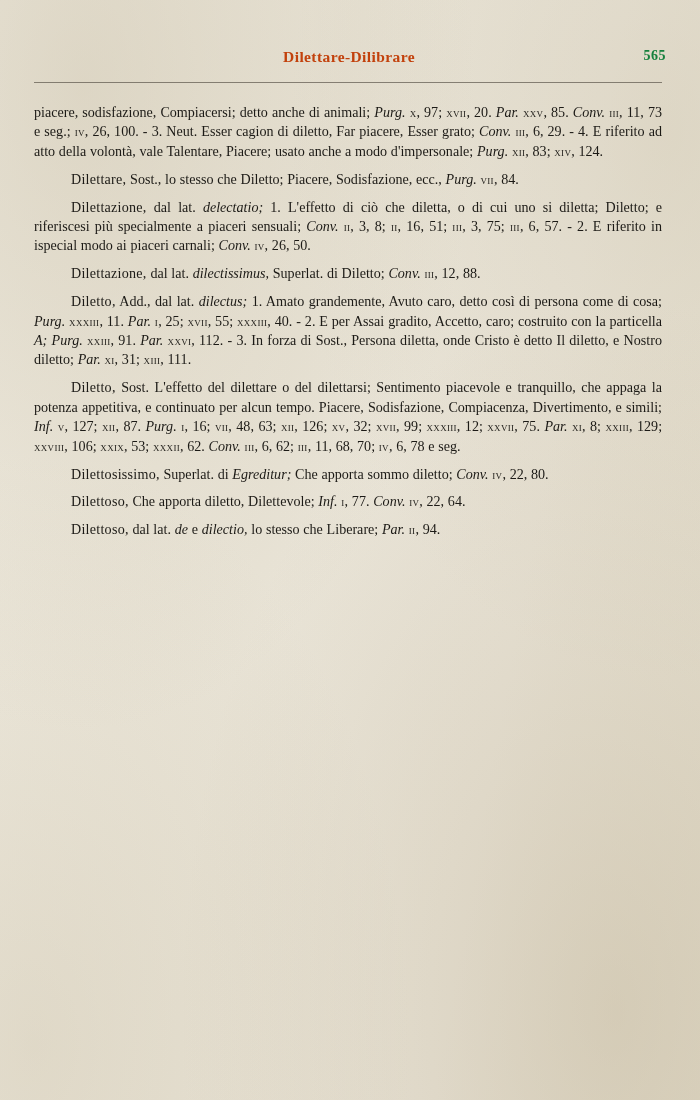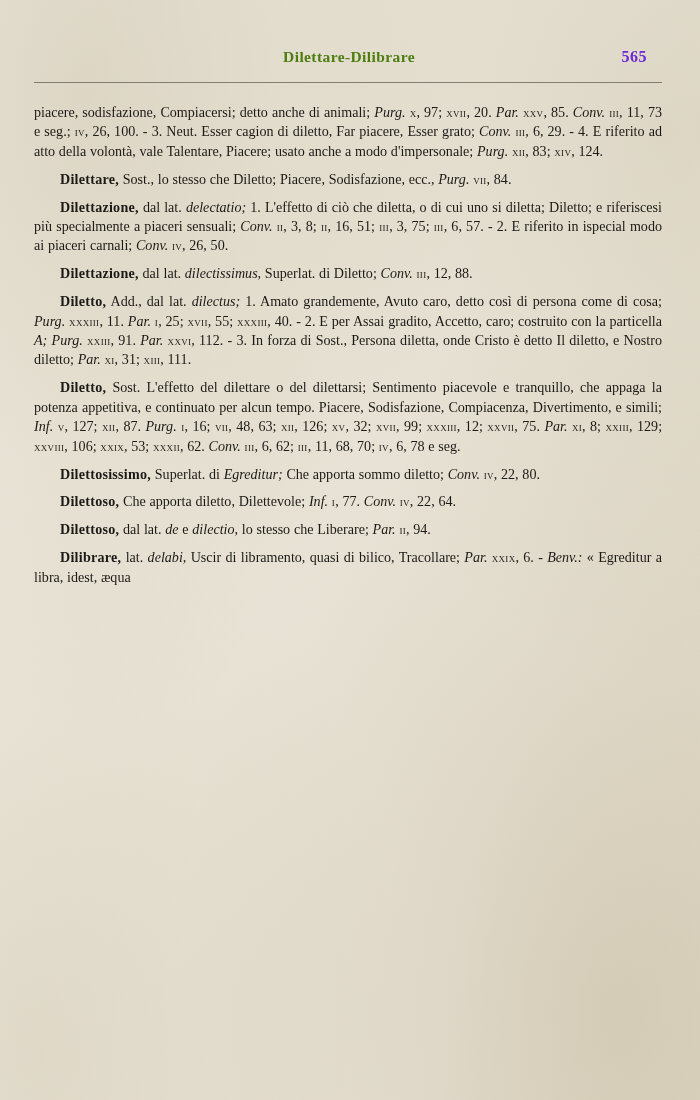--- a/index.html
+++ b/index.html
@@ -41,30 +41,30 @@
   }
   .running-head {
     position: absolute;
     left: 0;
     right: 0;
     top: 4px;
     text-align: center;
     font-weight: bold;
     font-size: 15.5px;
     letter-spacing: 0.4px;
-    color: #4d7c0f;
+    color: #c2410c;
   }
   .folio {
     position: absolute;
-    right: 19px;
+    right: 0;
     top: 4px;
-    font-size: 16px;
+    font-size: 14px;
     font-weight: bold;
     letter-spacing: 0.5px;
-    color: #6d28d9;
+    color: #15803d;
   }
   .rule {
     margin: 8px 4px 0 2px;
     height: 1px;
     background: #4a443a;
     opacity: 0.62;
   }
   
   .columns {
     margin-top: 20px;
@@ -81,22 +81,23 @@
     word-spacing: 0.2px;
   }
   .entry.indented {
     text-indent: 26px;
   }
   .entry.first {
     text-indent: 0;
     font-family: Liberation Serif, serif;
   }
   .hw {
-    font-weight: bold;
+    font-weight: normal;
     letter-spacing: 0.25px;
+    margin-left: 11px;
   }
   .sc {
     font-variant: small-caps;
     font-size: 13.2px;
     letter-spacing: 0.3px;
   }
   .entry-last {
     margin-bottom: 0;
   }
 </style>
@@ -116,16 +117,15 @@
   <div class="columns">
       <p class="entry first">piacere, sodisfazione, Compiacersi; detto anche di animali; <i>Purg.</i> <span class="sc">x</span>, 97; <span class="sc">xvii</span>, 20. <i>Par.</i> <span class="sc">xxv</span>, 85. <i>Conv.</i> <span class="sc">iii</span>, 11, 73 e seg.; <span class="sc">iv</span>, 26, 100. - 3. Neut. Esser cagion di diletto, Far piacere, Esser grato; <i>Conv.</i> <span class="sc">iii</span>, 6, 29. - 4. E riferito ad atto della volontà, vale Talentare, Piacere; usato anche a modo d'impersonale; <i>Purg.</i> <span class="sc">xii</span>, 83; <span class="sc">xiv</span>, 124.</p>
       <p class="entry indented"><span class="hw">Dilettare,</span> Sost., lo stesso che Diletto; Piacere, Sodisfazione, ecc., <i>Purg.</i> <span class="sc">vii</span>, 84.</p>
       <p class="entry indented"><span class="hw">Dilettazione,</span> dal lat. <i>delectatio;</i> 1. L'effetto di ciò che diletta, o di cui uno si diletta; Diletto; e riferiscesi più specialmente a piaceri sensuali; <i>Conv.</i> <span class="sc">ii</span>, 3, 8; <span class="sc">ii</span>, 16, 51; <span class="sc">iii</span>, 3, 75; <span class="sc">iii</span>, 6, 57. - 2. E riferito in ispecial modo ai piaceri carnali; <i>Conv.</i> <span class="sc">iv</span>, 26, 50.</p>
       <p class="entry indented"><span class="hw">Dilettazione,</span> dal lat. <i>dilectissimus,</i> Superlat. di Diletto; <i>Conv.</i> <span class="sc">iii</span>, 12, 88.</p>
       <p class="entry indented"><span class="hw">Diletto,</span> Add., dal lat. <i>dilectus;</i> 1. Amato grandemente, Avuto caro, detto così di persona come di cosa; <i>Purg.</i> <span class="sc">xxxiii</span>, 11. <i>Par.</i> <span class="sc">i</span>, 25; <span class="sc">xvii</span>, 55; <span class="sc">xxxiii</span>, 40. - 2. E per Assai gradito, Accetto, caro; costruito con la particella <i>A;</i> <i>Purg.</i> <span class="sc">xxiii</span>, 91. <i>Par.</i> <span class="sc">xxvi</span>, 112. - 3. In forza di Sost., Persona diletta, onde Cristo è detto Il diletto, e Nostro diletto; <i>Par.</i> <span class="sc">xi</span>, 31; <span class="sc">xiii</span>, 111.</p>
       <p class="entry indented"><span class="hw">Diletto,</span> Sost. L'effetto del dilettare o del dilettarsi; Sentimento piacevole e tranquillo, che appaga la potenza appetitiva, e continuato per alcun tempo. Piacere, Sodisfazione, Compiacenza, Divertimento, e simili; <i>Inf.</i> <span class="sc">v</span>, 127; <span class="sc">xii</span>, 87. <i>Purg.</i> <span class="sc">i</span>, 16; <span class="sc">vii</span>, 48, 63; <span class="sc">xii</span>, 126; <span class="sc">xv</span>, 32; <span class="sc">xvii</span>, 99; <span class="sc">xxxiii</span>, 12; <span class="sc">xxvii</span>, 75. <i>Par.</i> <span class="sc">xi</span>, 8; <span class="sc">xxiii</span>, 129; <span class="sc">xxviii</span>, 106; <span class="sc">xxix</span>, 53; <span class="sc">xxxii</span>, 62. <i>Conv.</i> <span class="sc">iii</span>, 6, 62; <span class="sc">iii</span>, 11, 68, 70; <span class="sc">iv</span>, 6, 78 e seg.</p>
       <p class="entry indented"><span class="hw">Dilettosissimo,</span> Superlat. di <i>Egreditur;</i> Che apporta sommo diletto; <i>Conv.</i> <span class="sc">iv</span>, 22, 80.</p>
       <p class="entry indented"><span class="hw">Dilettoso,</span> Che apporta diletto, Dilettevole; <i>Inf.</i> <span class="sc">i</span>, 77. <i>Conv.</i> <span class="sc">iv</span>, 22, 64.</p>
       <p class="entry indented"><span class="hw">Dilettoso,</span> dal lat. <i>de</i> e <i>dilectio,</i> lo stesso che Liberare; <i>Par.</i> <span class="sc">ii</span>, 94.</p>
-      <p class="entry indented entry-last"><span class="hw">Dilibrare,</span> lat. <i>delabi,</i> Uscir di libramento, quasi di bilico, Tracollare; <i>Par.</i> <span class="sc">xxix</span>, 6. - <i>Benv.:</i> « Egreditur a libra, idest, æqua</p>
     </div>
 
 </div>
 
 </body></html>

